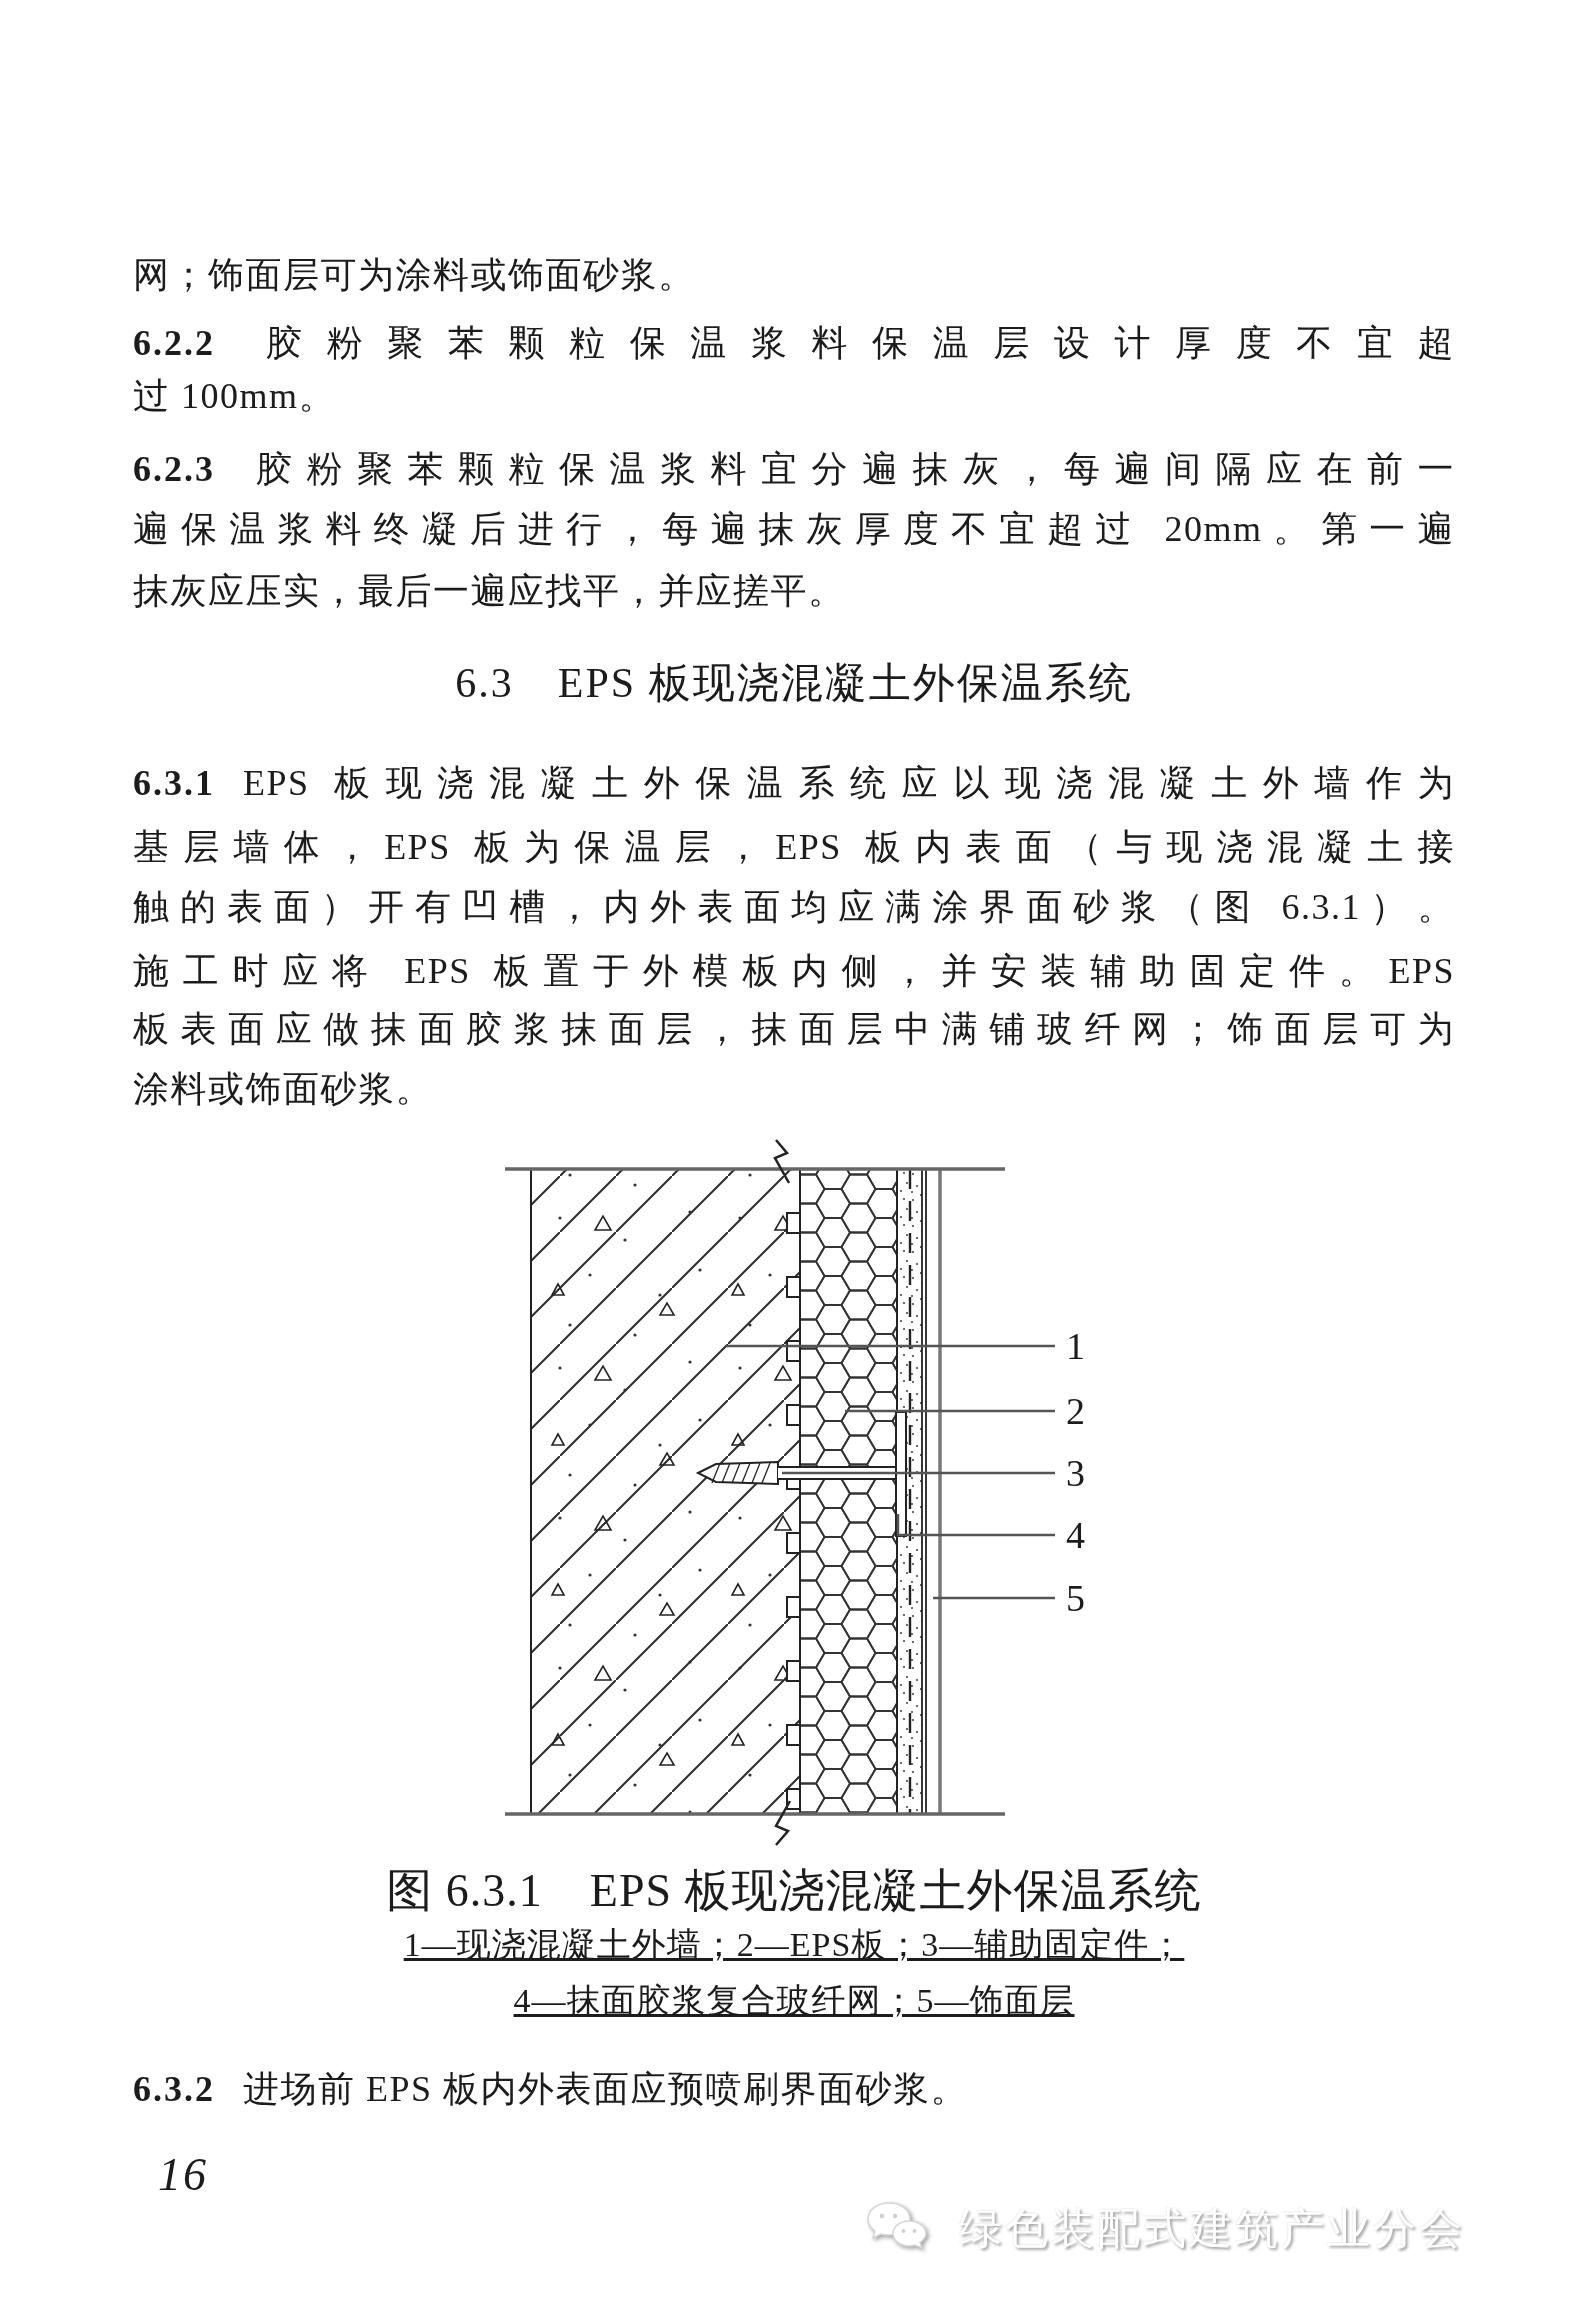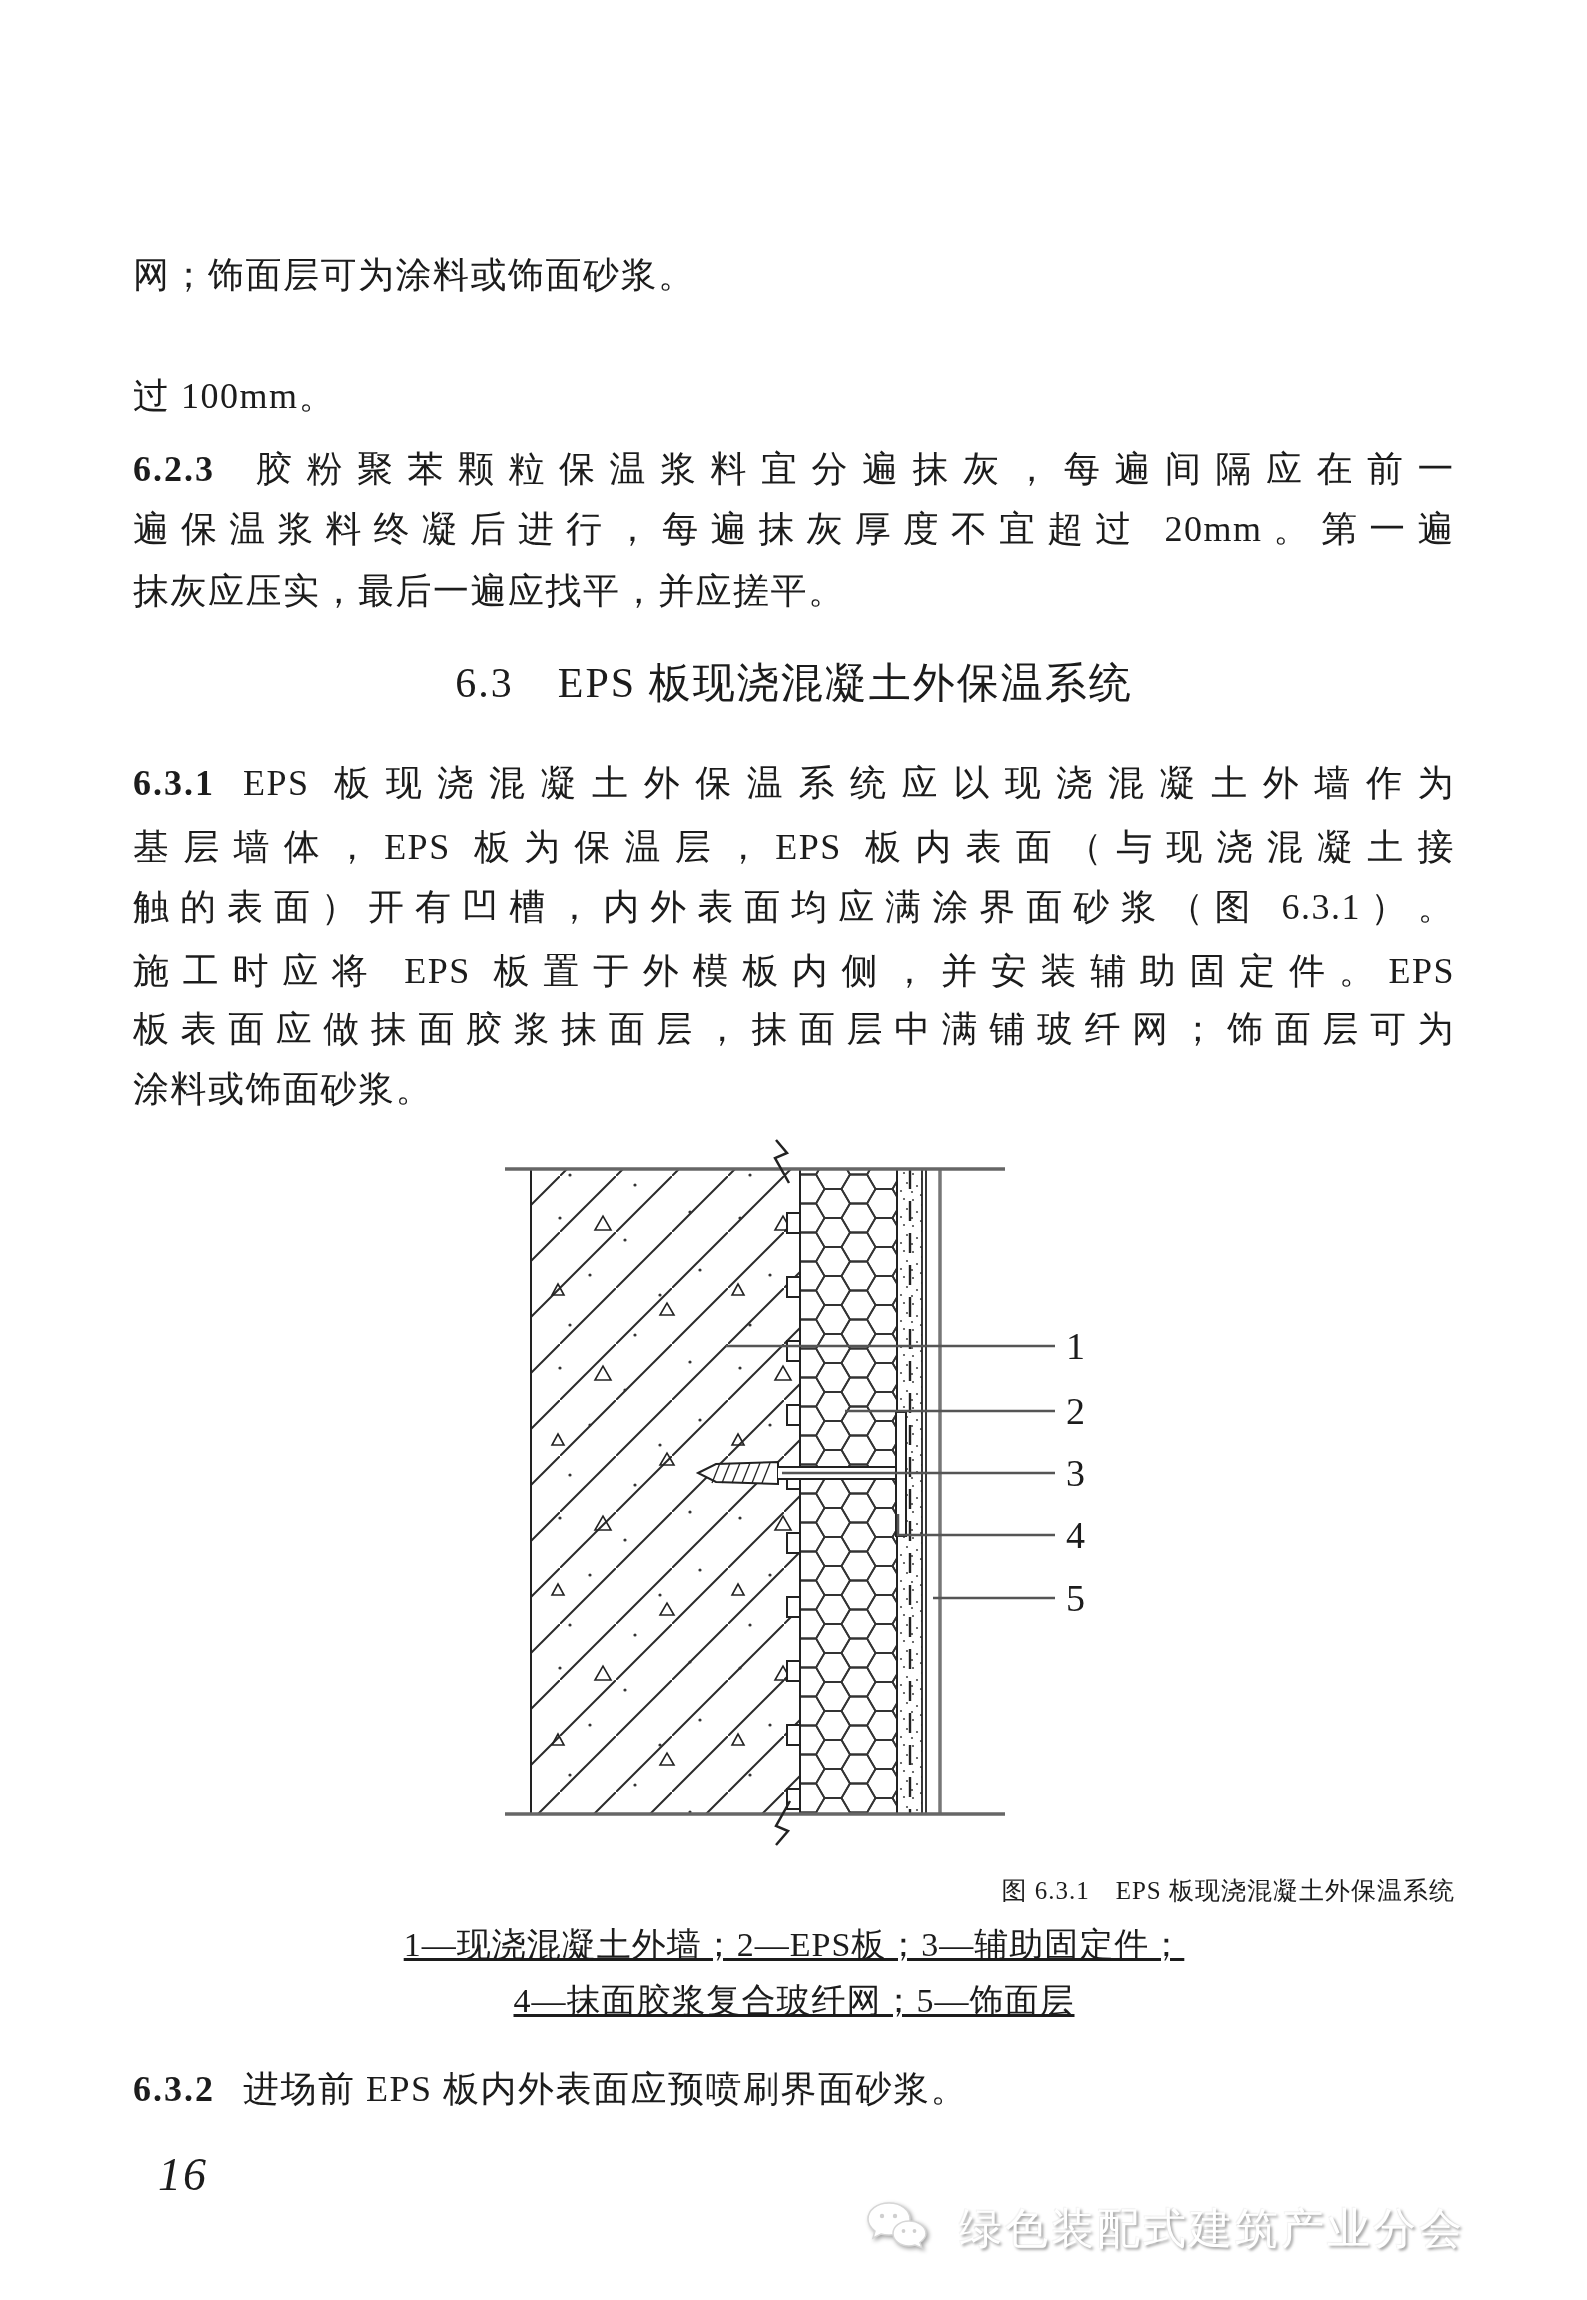--- a/index.html
+++ b/index.html
@@ -20,21 +20,21 @@
     white-space:nowrap;
   }
   .tl.j{
     white-space:normal;
     text-align:justify;
     text-align-last:justify;
   }
   .num{font-weight:bold;margin-right:28px;letter-spacing:2px;}
   .center{text-align:center;white-space:nowrap;}
   .heading{font-weight:normal;font-size:42px;letter-spacing:2px;}
-  .caption{font-size:25px;letter-spacing:1px;text-align:right;}
+  .caption{font-size:46px;letter-spacing:1px;}
   .legend{font-size:34px;letter-spacing:1px;text-decoration:underline;}
   .pageno{
     position:absolute;left:158px;top:2148px;
     font-size:46px;font-style:italic;letter-spacing:2px;
   }
   .figure-svg{position:absolute;left:480px;top:1130px;}
   .watermark{
     position:absolute;right:122px;top:2200px;
     display:flex;align-items:center;gap:29px;
   }
@@ -51,20 +51,23 @@
     font-size:38px;fill:#1c1c1c;
   }
 </style>
 </head>
 <body>
 
 <div class="page">
 
   <div class="tl" style="top:248px">网；饰面层可为涂料或饰面砂浆。</div>
 
+  <div class="tl j" style="top:316px">
+    <b class="num">6.2.2</b><span>胶粉聚苯颗粒保温浆料保温层设计厚度不宜超</span>
+  </div>
   <div class="tl" style="top:369px">过 100mm。</div>
 
   <div class="tl j" style="top:442px">
     <b class="num">6.2.3</b><span>胶粉聚苯颗粒保温浆料宜分遍抹灰，每遍间隔应在前一</span>
   </div>
   <div class="tl j" style="top:502px">遍保温浆料终凝后进行，每遍抹灰厚度不宜超过 20mm。第一遍</div>
   <div class="tl" style="top:564px">抹灰应压实，最后一遍应找平，并应搓平。</div>
 
   <div class="tl center heading" style="top:656px">6.3　EPS 板现浇混凝土外保温系统</div>
 

